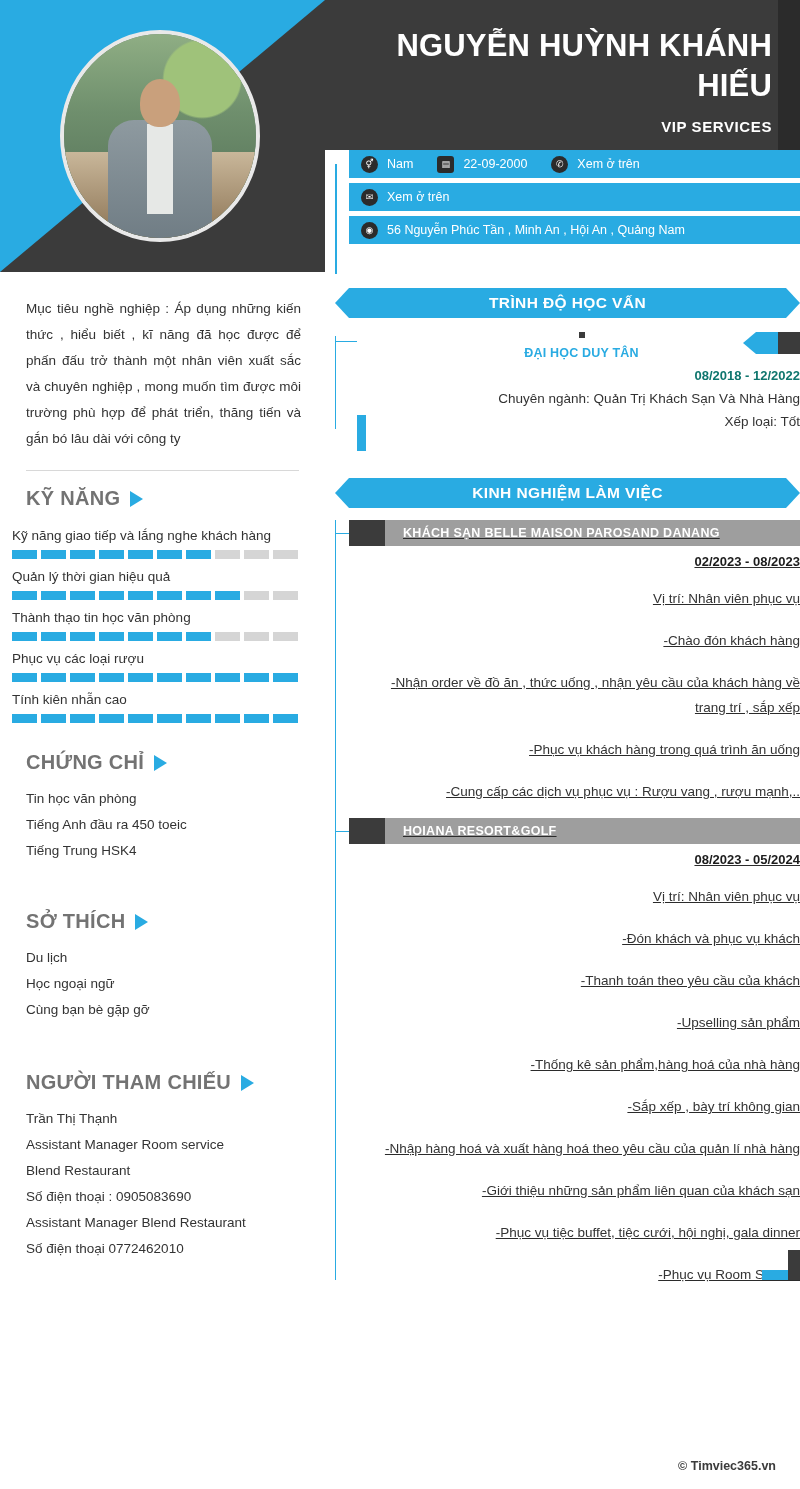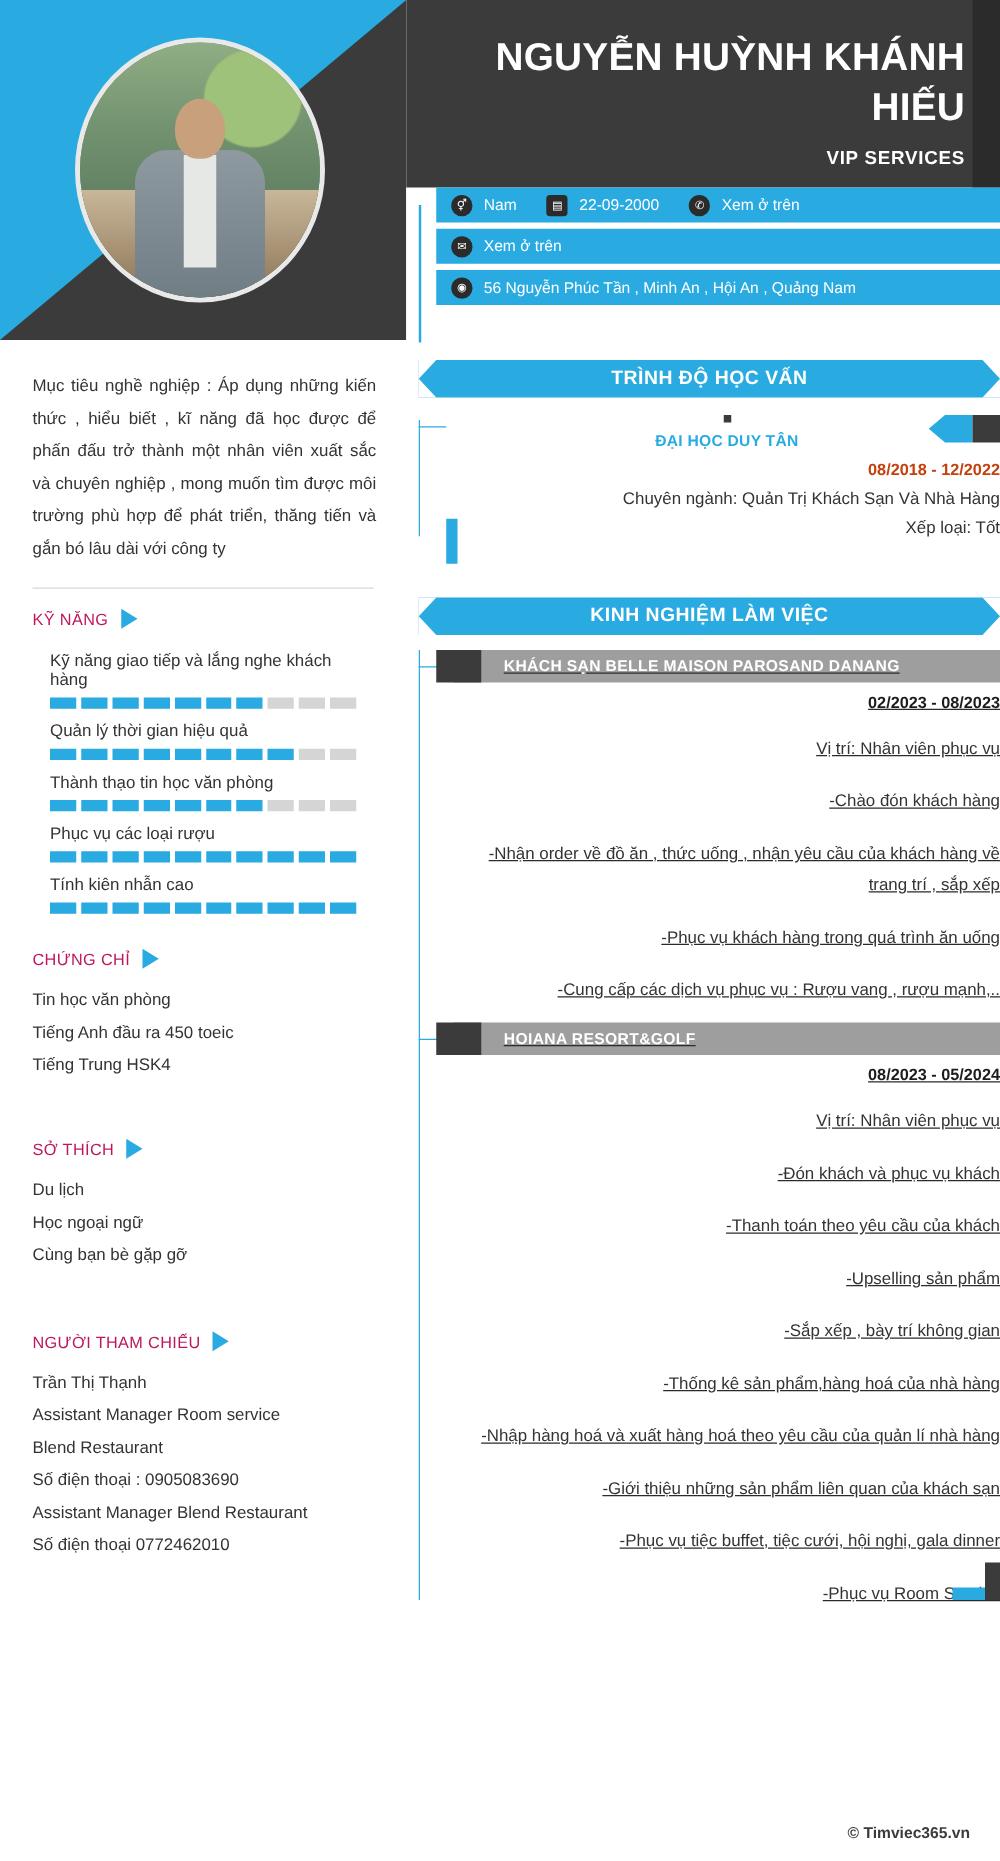--- a/index.html
+++ b/index.html
@@ -75,30 +75,30 @@
   .divider{
     margin:18px 26px 0 26px;
     height:1px; background:#d8d8d8;
   }
 
   .sec-head{
     display:flex; align-items:center; gap:10px;
     padding:16px 26px 8px 26px;
   }
   .sec-head h2{
-    font-size:13px; font-weight:normal; letter-spacing:.3px; color:#be185d;
+    font-size:20px; font-weight:bold; letter-spacing:.3px; color:#737373;
   }
   .tri{
     width:0;height:0;
     border-left:13px solid #29ABE2;
     border-top:8px solid transparent;
     border-bottom:8px solid transparent;
   }
 
-  .skill{ padding:0 40px; margin-top:10px; }
+  .skill{ padding:0 12px; margin-top:10px; }
   .skill .name{ font-size:13.5px; color:#333; margin-bottom:7px; }
   .bars{ display:flex; gap:4px; }
   .bar{ width:25px; height:9px; background:#d5d5d5; }
   .bar.on{ background:#29ABE2; }
 
   .list{ padding:4px 26px 0 26px; }
   .list li{ list-style:none; font-size:13.5px; line-height:26px; color:#333; }
 
   
   .right-col{
@@ -160,21 +160,21 @@
   }
   .edu-card{ position:relative; padding-left:28px; }
   .edu-card .tick{
     position:absolute; left:0; top:9px; width:22px; height:1px; background:#29ABE2;
   }
   .edu-title{
     font-size:12.5px; font-weight:bold; color:#29ABE2; letter-spacing:.2px;
     display:flex; align-items:center; gap:8px;flex-direction:column;
   }
   .edu-title .sq{ width:6px;height:6px;background:#3b3b3b; }
-  .edu-date{ font-size:13px; font-weight:bold; color:#c2410c; margin:8px 0 0 14px; }
+  .edu-date{ font-size:13px; font-weight:bold; color:#0f766e; margin:8px 0 0 14px; }
   .edu-line{ font-size:13.5px; color:#333; margin:8px 0 0 14px; }
 
   .deco-right-1{
     position:absolute; right:0; top:0; display:flex; align-items:center;
   }
   .deco-arrow{
     width:0;height:0;border-right:13px solid #29ABE2;
     border-top:11px solid transparent;border-bottom:11px solid transparent;
   }
   .deco-bar{ width:22px;height:22px;background:#29ABE2; }
@@ -442,22 +442,22 @@
         <span class="tick"></span>
         <div class="exp-head">
           <span class="knob"></span>
           <span>HOIANA RESORT&amp;GOLF</span>
         </div>
         <div class="exp-date">08/2023 - 05/2024</div>
         <div class="exp-line">Vị trí: Nhân viên phục vụ</div>
         <div class="exp-line">-Đón khách và phục vụ khách</div>
         <div class="exp-line">-Thanh toán theo yêu cầu của khách</div>
         <div class="exp-line">-Upselling sản phẩm</div>
+        <div class="exp-line">-Thống kê sản phẩm,hàng hoá của nhà hàng</div>
         <div class="exp-line">-Sắp xếp , bày trí không gian</div>
-        <div class="exp-line">-Thống kê sản phẩm,hàng hoá của nhà hàng</div>
         <div class="exp-line">-Nhập hàng hoá và xuất hàng hoá theo yêu cầu của quản lí nhà hàng</div>
         <div class="exp-line">-Giới thiệu những sản phẩm liên quan của khách sạn</div>
         <div class="exp-line">-Phục vụ tiệc buffet, tiệc cưới, hội nghị, gala dinner</div>
         <div class="exp-line">-Phục vụ Room Service</div>
       </div>
 
       <div class="exp-foot">
         <span class="foot-cyan"></span>
         <span class="foot-dark"></span>
       </div>

